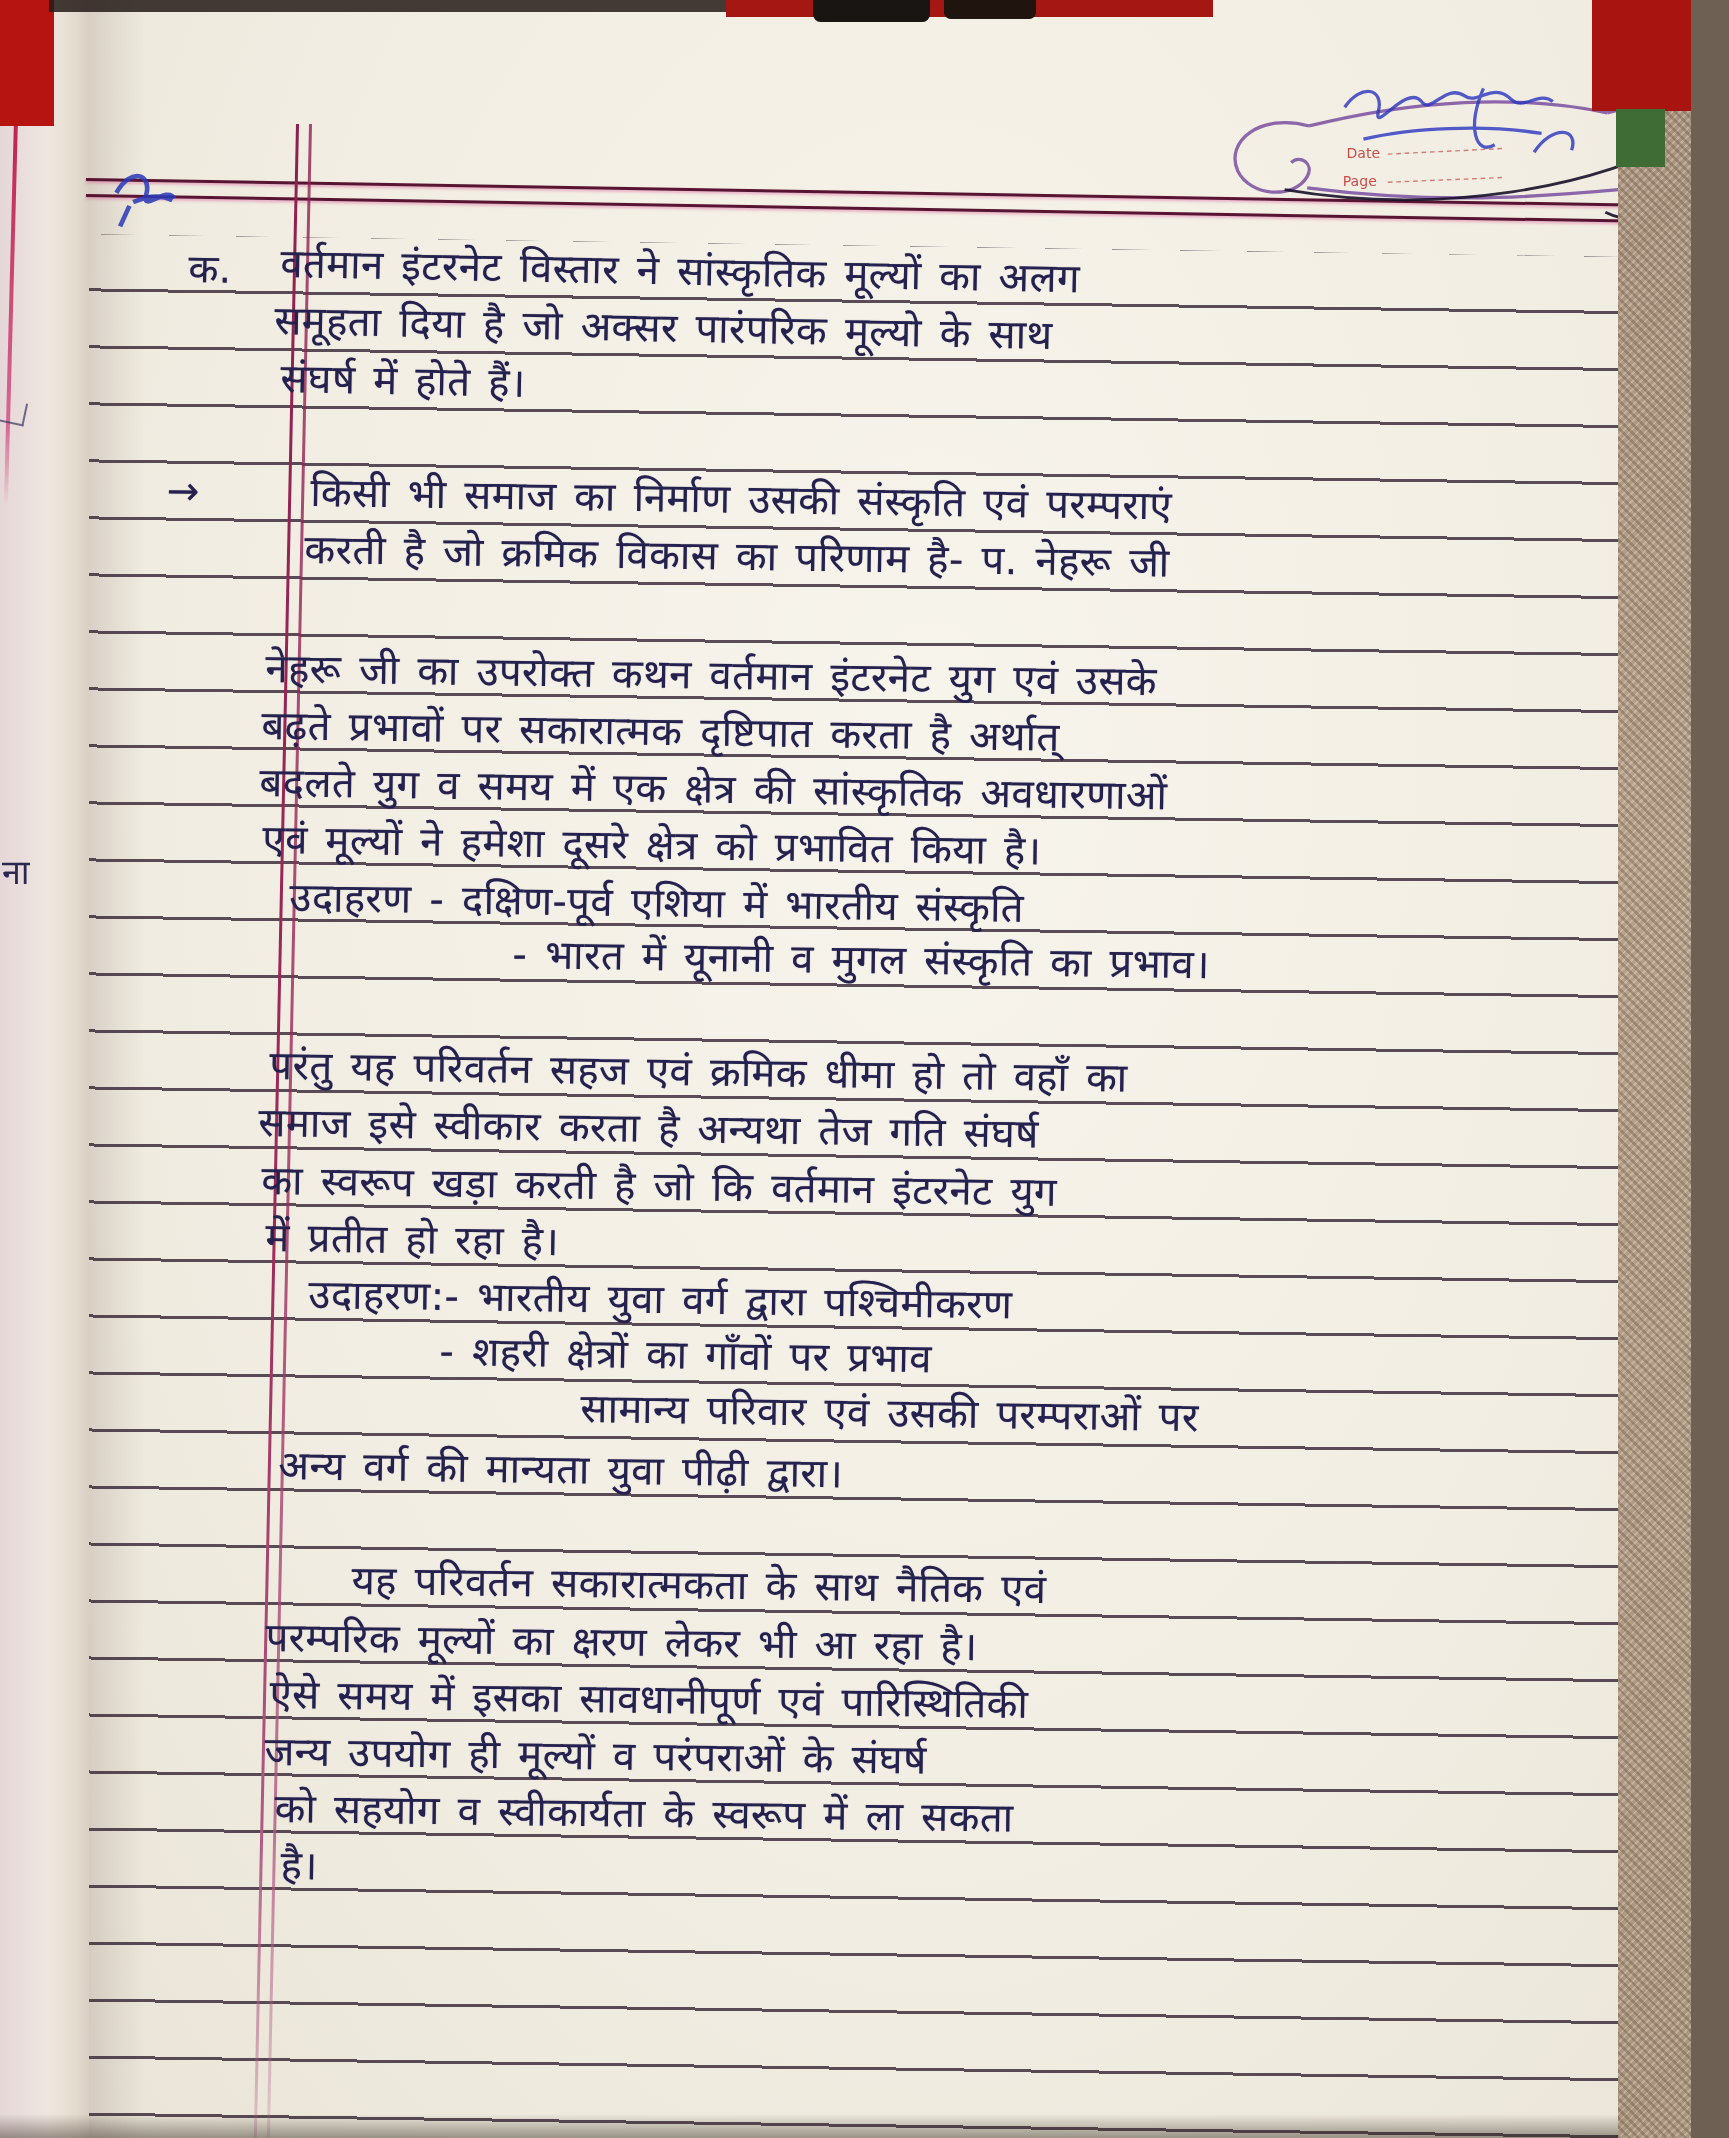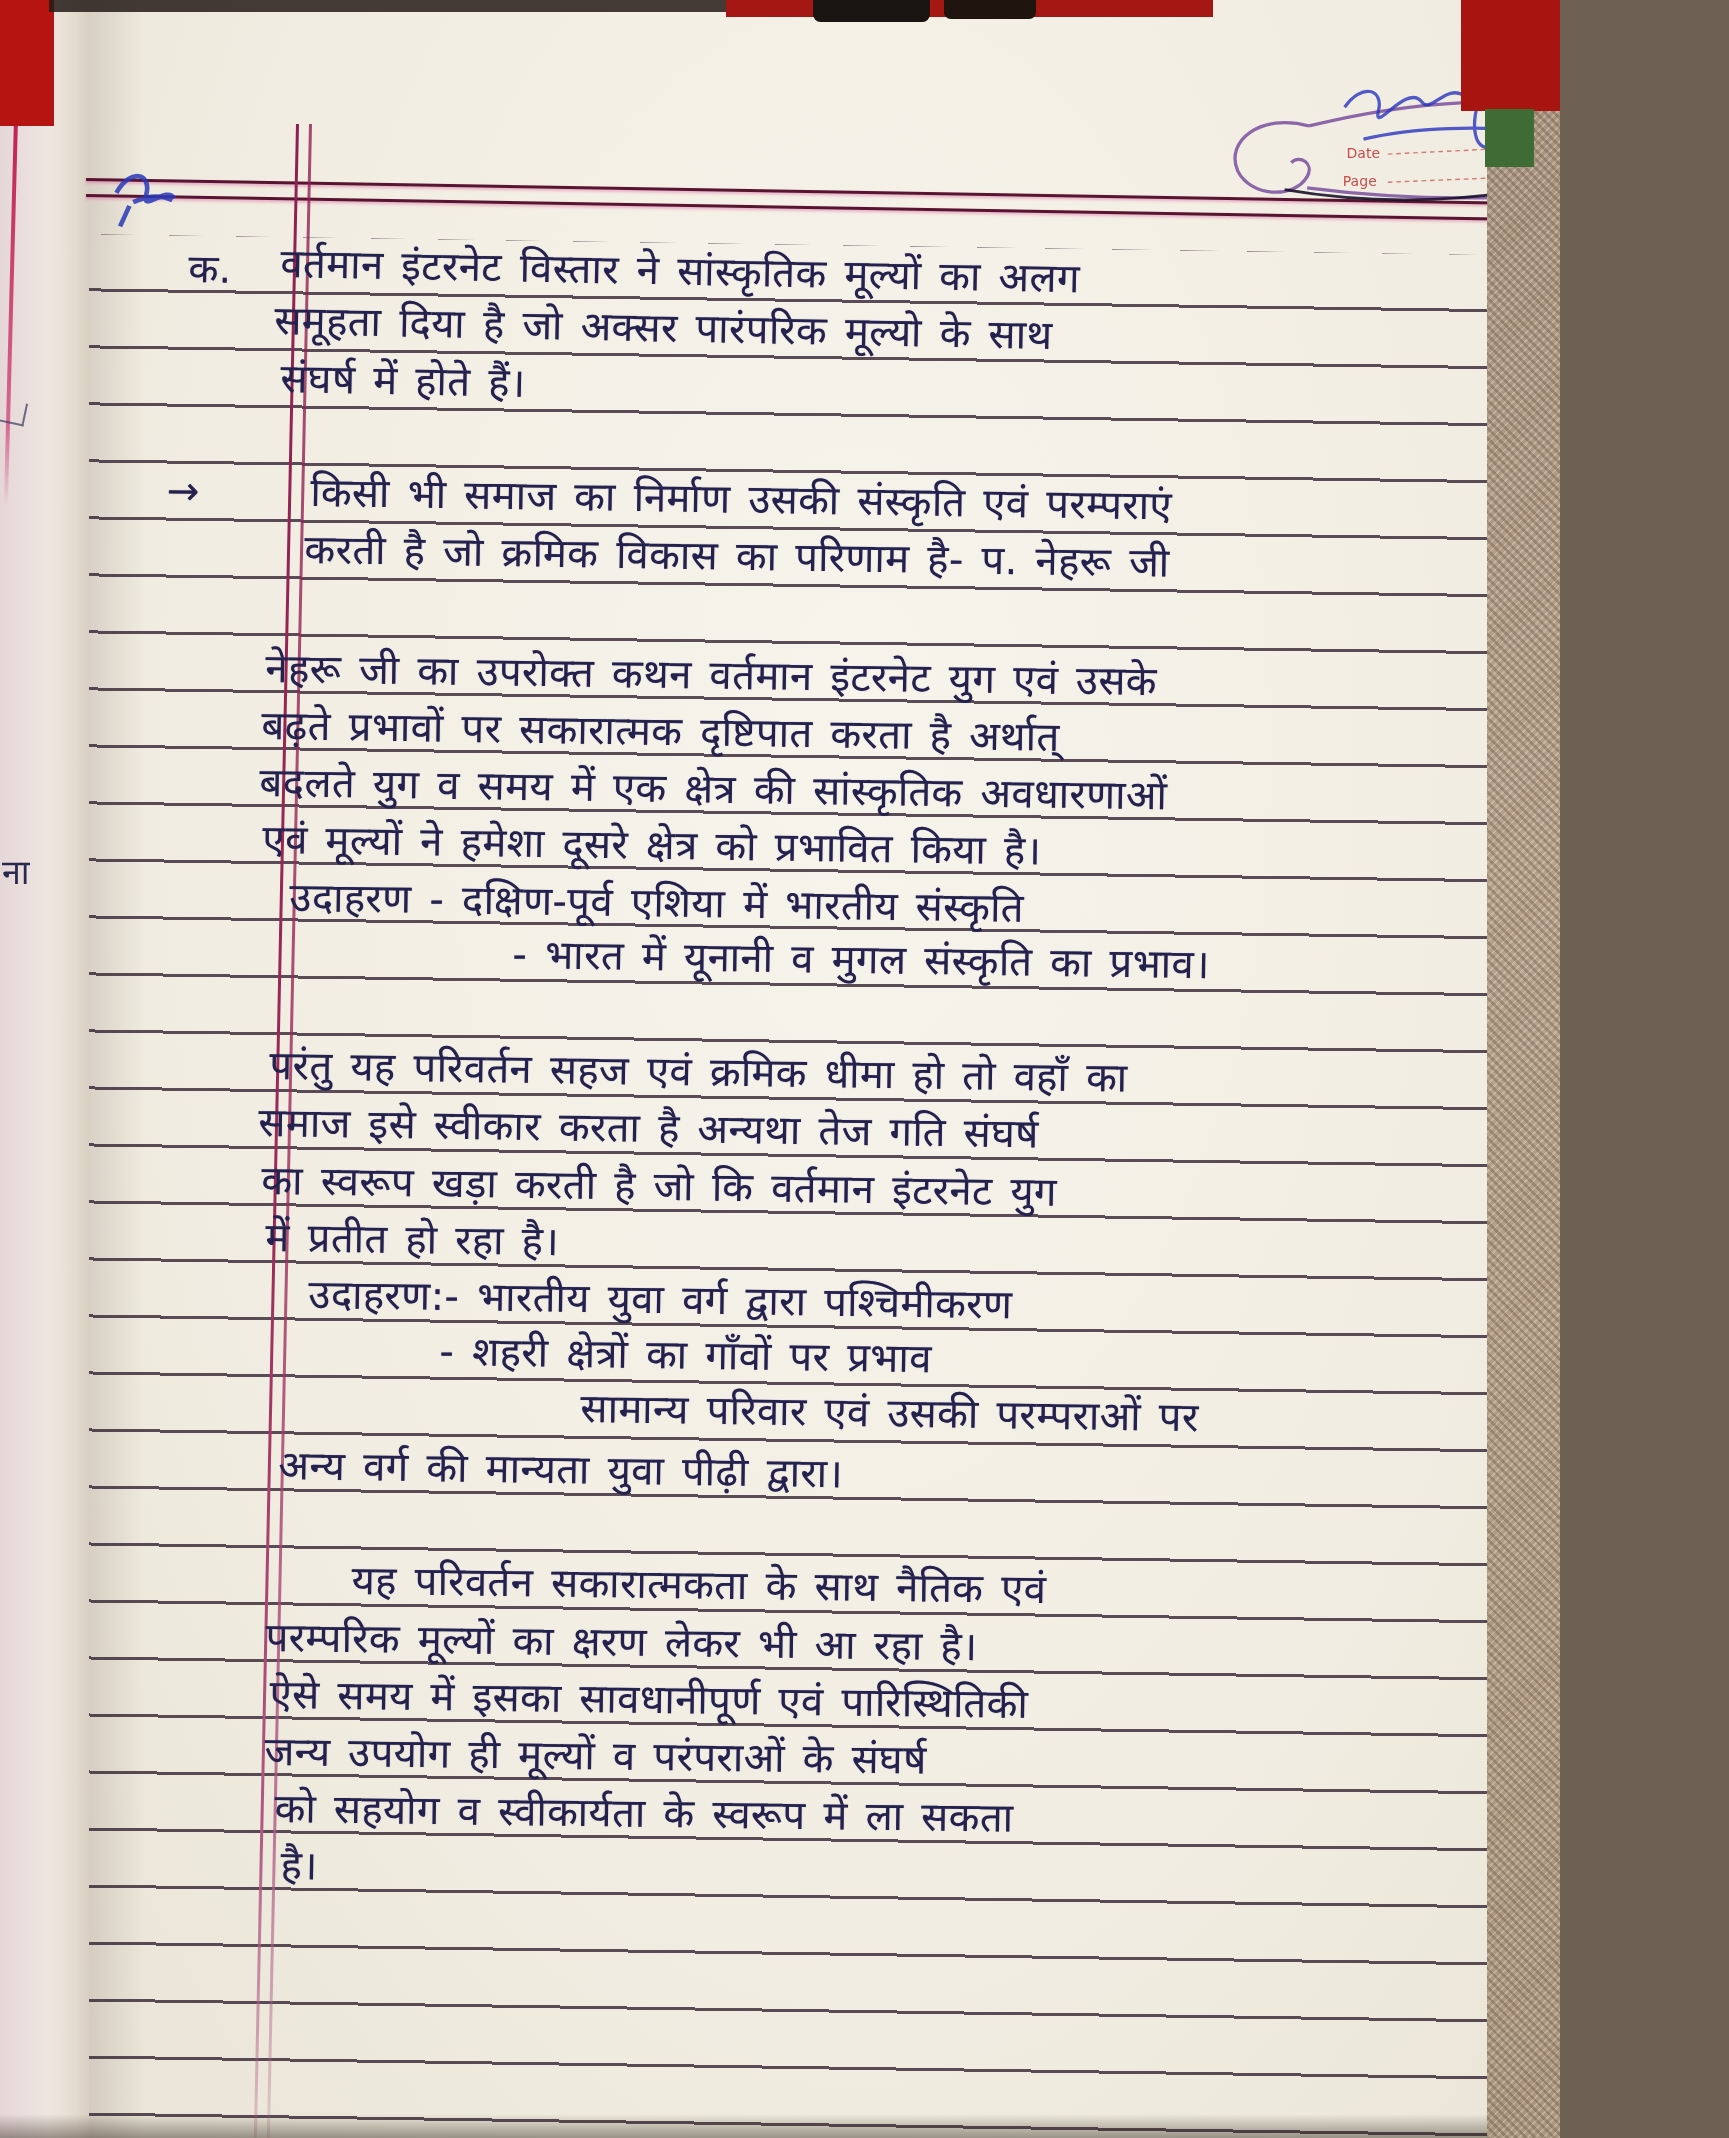--- a/index.html
+++ b/index.html
@@ -1,16 +1,16 @@
 <!DOCTYPE html>
 <html style="font-size:15px"><head>
 <meta charset="utf-8">
 <style>
   html,body{margin:0;padding:0;background:#6e6052;}
-  #canvas{position:relative;width:1560px;height:2138px;overflow:hidden;
+  #canvas{position:relative;width:1691px;height:2138px;overflow:hidden;
           background:#f0abfc;font-family:"DejaVu Sans",sans-serif;text-align:center;}
   
   .page{position:absolute;left:89px;top:0;right:73px;bottom:0;z-index:0;
         background:
           radial-gradient(ellipse at 55% 35%, #f7f4ec 0%, #f1ede2 60%, #e9e4d6 100%);}
   .crease{position:absolute;left:89px;top:0;width:56px;bottom:0;z-index:1;
           background:linear-gradient(to right, rgba(120,90,90,.18), rgba(120,90,90,0));}
   .left-edge{position:absolute;left:0;top:0;width:89px;bottom:0;z-index:2;
              background:linear-gradient(to right,#e5d7d8 0%,#efe6e0 55%,#e4dbcf 85%,#d9cfc2 100%);}
   .left-edge-line{position:absolute;left:9.4px;top:112px;width:3.7px;height:394px;

